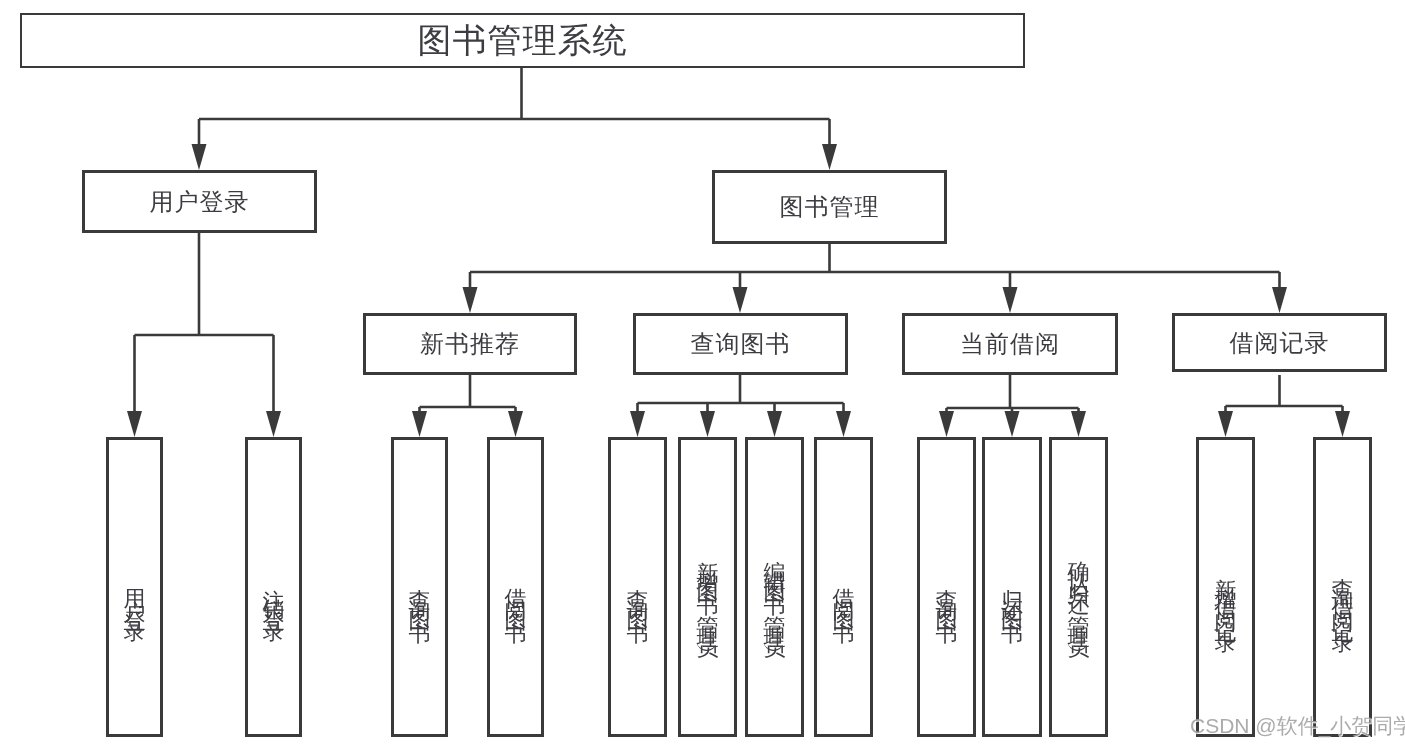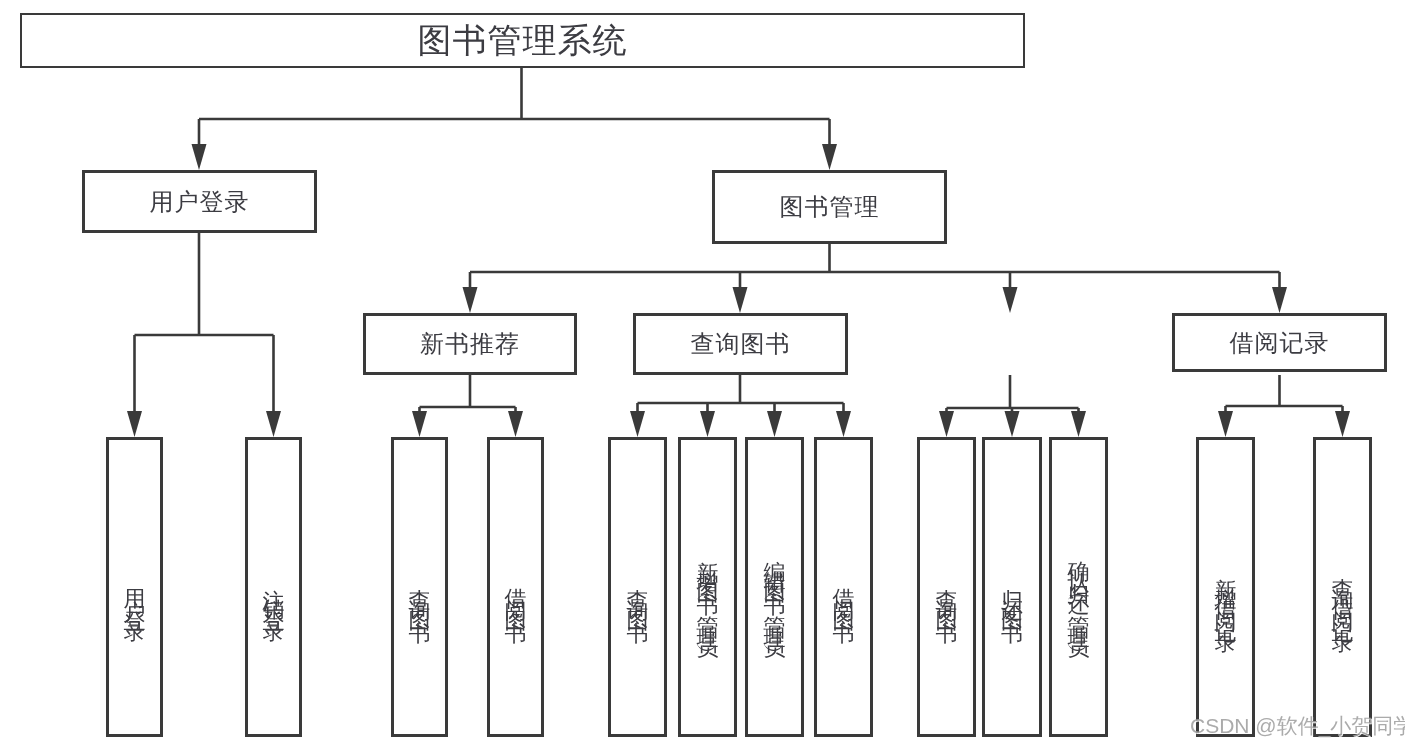--- a/index.html
+++ b/index.html
@@ -134,20 +134,23 @@
   <div class="box" style="left:712px;top:170px;width:235px;height:74px">
     <span class="h-label">图书管理</span>
   </div>
 
   <div class="box" style="left:363px;top:313px;width:214px;height:62px">
     <span class="h-label">新书推荐</span>
   </div>
   <div class="box" style="left:633px;top:313px;width:215px;height:62px">
     <span class="h-label">查询图书</span>
   </div>
+  <div class="box" style="left:902px;top:313px;width:216px;height:62px">
+    <span class="h-label">当前借阅</span>
+  </div>
   <div class="box" style="left:1172px;top:313px;width:215px;height:59px">
     <span class="h-label">借阅记录</span>
   </div>
 
   <div class="box" style="left:106px;top:437px;width:57px;height:300px">
     <span class="v-label">用户登录</span>
   </div>
   <div class="box" style="left:245px;top:437px;width:57px;height:300px">
     <span class="v-label">注销登录</span>
   </div>

